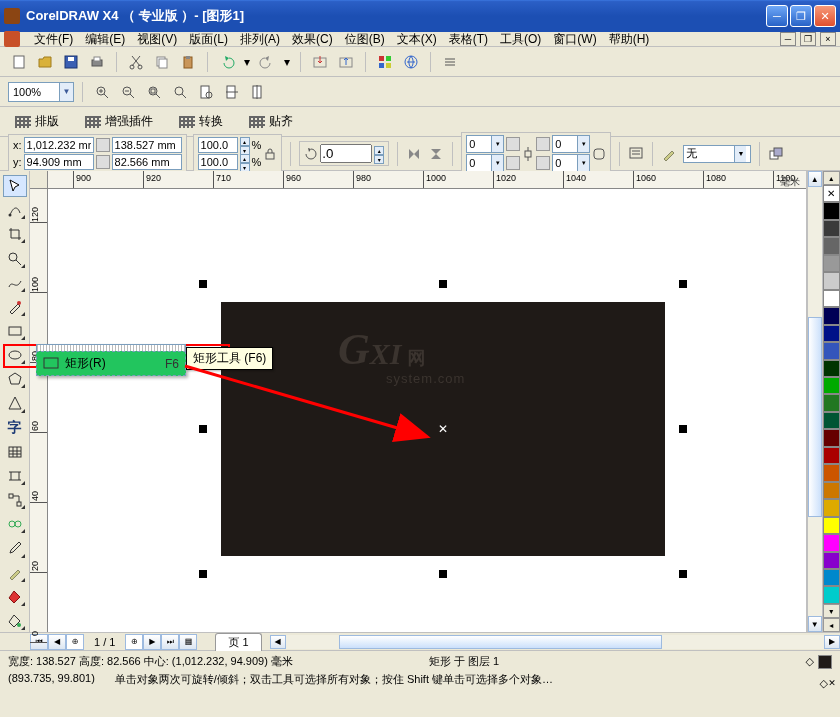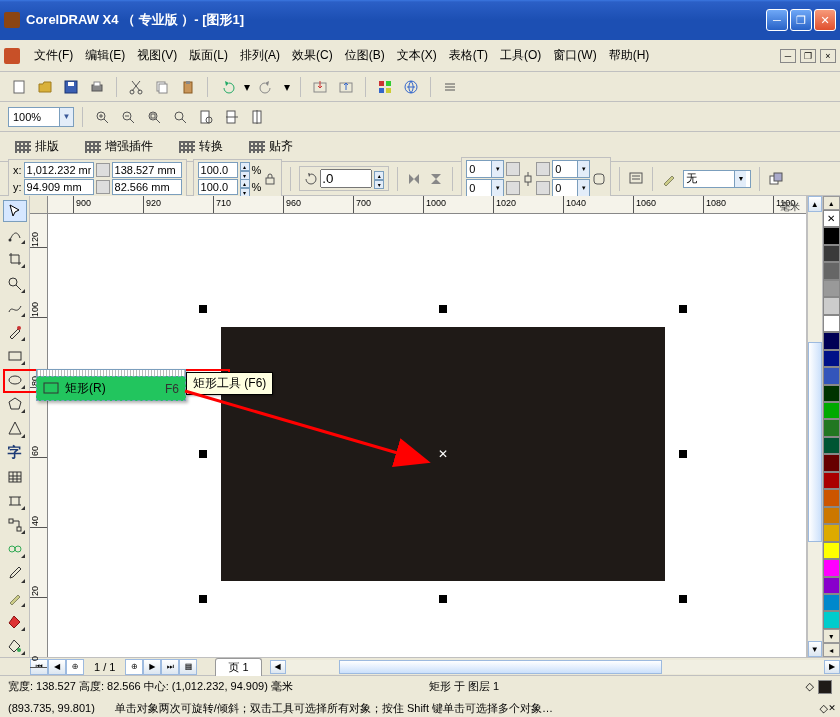--- a/index.html
+++ b/index.html
@@ -1,27 +1,27 @@
 <!DOCTYPE html>
 <html><head>
 <meta charset="utf-8">
 <style>
 * { margin: 0; padding: 0; box-sizing: border-box; font-family: "Microsoft YaHei", SimSun, Arial, sans-serif; }
 body { background: #ece9d8; width: 840px; height: 717px; overflow: hidden; font-size: 12px; position: relative; }
 
 
-.titlebar { height: 40px; background: linear-gradient(to bottom, #3b77e0 0%, #2b5fc6 5%, #1c4fb3 50%, #1c4fb3 100%); display: flex; align-items: center; padding: 0 4px; color: #fff; }
+.titlebar { height: 32px; background: linear-gradient(to bottom, #3b77e0 0%, #2b5fc6 5%, #1c4fb3 50%, #1c4fb3 100%); display: flex; align-items: center; padding: 0 4px; color: #fff; }
 .titlebar .app-icon { width: 16px; height: 16px; background: #8b4513; border-radius: 2px; margin-right: 6px; }
 .titlebar .title { flex: 1; font-size: 13px; font-weight: bold; }
 .titlebar .win-btns { display: flex; gap: 2px; }
 .titlebar .win-btn { width: 22px; height: 22px; background: linear-gradient(to bottom, #6fa8f7, #2862c7); border: 1px solid #fff; border-radius: 3px; display: flex; align-items: center; justify-content: center; cursor: pointer; color: #fff; font-size: 11px; }
 .titlebar .win-btn.close { background: linear-gradient(to bottom, #f79a7a, #e04f2e); }
 
 
-.menubar { height: 32px; background: #ece9d8; border-bottom: 1px solid #c0c0c0; display: flex; align-items: center; padding: 0 4px; }
+.menubar { height: 15px; background: #ece9d8; border-bottom: 1px solid #c0c0c0; display: flex; align-items: center; padding: 0 4px; }
 .menubar .app-icon2 { width: 16px; height: 16px; background: #c85028; border-radius: 2px; margin-right: 8px; }
 .menubar .menu-item { padding: 3px 6px; cursor: pointer; }
 .menubar .doc-ctrl { margin-left: auto; display: flex; gap: 4px; }
 .menubar .doc-ctrl span { width: 16px; height: 14px; border: 1px solid #888; background: #ece9d8; font-size: 9px; display: flex; align-items: center; justify-content: center; cursor: pointer; }
 
 
 .toolbar { height: 30px; background: #ece9d8; border-bottom: 1px solid #c0c0c0; display: flex; align-items: center; padding: 2px 8px; gap: 4px; }
 .toolbar .btn { width: 22px; height: 22px; display: flex; align-items: center; justify-content: center; cursor: pointer; border: 1px solid transparent; border-radius: 2px; }
 .toolbar .sep { width: 1px; height: 20px; background: #c0c0c0; margin: 0 4px; }
 .toolbar .dropdown { display: flex; align-items: center; border: 1px solid #7b9ebd; background: #fff; height: 20px; }
@@ -110,21 +110,21 @@
 .bottom-scroll .page-tab { border: 1px solid #999; border-bottom: none; background: #fff; padding: 1px 12px; font-size: 11px; margin-left: 18px; border-radius: 3px 3px 0 0; cursor: pointer; }
 .bottom-scroll .hscroll { flex: 1; display: flex; align-items: center; margin-left: 8px; }
 .bottom-scroll .hscroll .hbtn { width: 16px; height: 14px; border: 1px solid #9dbadf; background: linear-gradient(to bottom,#fff,#dce6f1); font-size: 8px; display: flex; align-items: center; justify-content: center; cursor: pointer; }
 .bottom-scroll .hscroll .htrack { flex: 1; height: 14px; background: #f1efe2; position: relative; }
 .bottom-scroll .hscroll .hthumb { position: absolute; top: 0; bottom: 0; width: 60%; left: 10%; background: linear-gradient(to bottom,#fff,#cbe0fb); border: 1px solid #9dbadf; }
 
 
 .statusbar { height: 22px; background: #ece9d8; border-top: 1px solid #c0c0c0; display: flex; align-items: center; font-size: 11px; padding: 0 8px; gap: 16px; }
 .statusbar .fill { margin-left: auto; display: flex; align-items: center; gap: 4px; }
 .statusbar .sw { width: 14px; height: 14px; border: 1px solid #888; }
-.statusline2 { height: 22px; background: #ece9d8; display: flex; align-items: center; font-size: 11px; padding: 0 8px; gap: 20px; }
+.statusline2 { height: 22px; background: #ece9d8; display: flex; font-size: 11px; padding: 0 8px; gap: 20px; }
 .statusline2 .fill { margin-left: auto; display: flex; align-items: center; gap: 4px; }
 svg { display: block; }
 </style>
 </head>
 <body>
 
 <div class="titlebar">
   <div class="app-icon"></div>
   <div class="title">CorelDRAW X4 （ 专业版 ）- [图形1]</div>
   <div class="win-btns">
@@ -587,21 +587,21 @@
       </div>
   </div>
 
   <div class="canvas-area">
     <div class="ruler-corner"></div>
     <div class="h-ruler">
       <div class="tick" style="left:25px">900</div>
       <div class="tick" style="left:95px">920</div>
       <div class="tick" style="left:165px">710</div>
       <div class="tick" style="left:235px">960</div>
-      <div class="tick" style="left:305px">700</div>
+      <div class="tick" style="left:305px">980</div>
       <div class="tick" style="left:375px">1000</div>
       <div class="tick" style="left:445px">1020</div>
       <div class="tick" style="left:515px">1040</div>
       <div class="tick" style="left:585px">1060</div>
       <div class="tick" style="left:655px">1080</div>
       <div class="tick" style="left:725px">1100</div>
       <div class="ruler-unit">毫米</div>
     </div>
     <div class="v-ruler">
       <div class="tick" style="top:22px">120</div>
@@ -621,20 +621,24 @@
         <div class="handle" style="left:50%;top:0"></div>
         <div class="handle" style="left:100%;top:0"></div>
         <div class="handle" style="left:0;top:50%"></div>
         <div class="handle" style="left:100%;top:50%"></div>
         <div class="handle" style="left:0;top:100%"></div>
         <div class="handle" style="left:50%;top:100%"></div>
         <div class="handle" style="left:100%;top:100%"></div>
         <div class="center-mark" style="left:50%;top:50%">✕</div>
       </div>
 
+      <div class="watermark" style="left:290px;top:135px">
+        <div><span class="big">G</span><span class="big" style="font-size:30px">XI</span><span class="cn">网</span></div>
+        <div class="sub">system.com</div>
+      </div>
     </div>
 
     <div class="highlight-box" style="left:-27px;top:173px;width:227px;height:24px"></div>
 
     <div class="flyout" style="left:6px;top:173px;width:150px;padding-top:7px">
       <div class="drag-handle"></div>
       <div class="item selected">
         <span class="icon">
             <svg width="16" height="12">
               <rect x="1" y="1" width="14" height="10" fill="none" stroke="#333"></rect>

